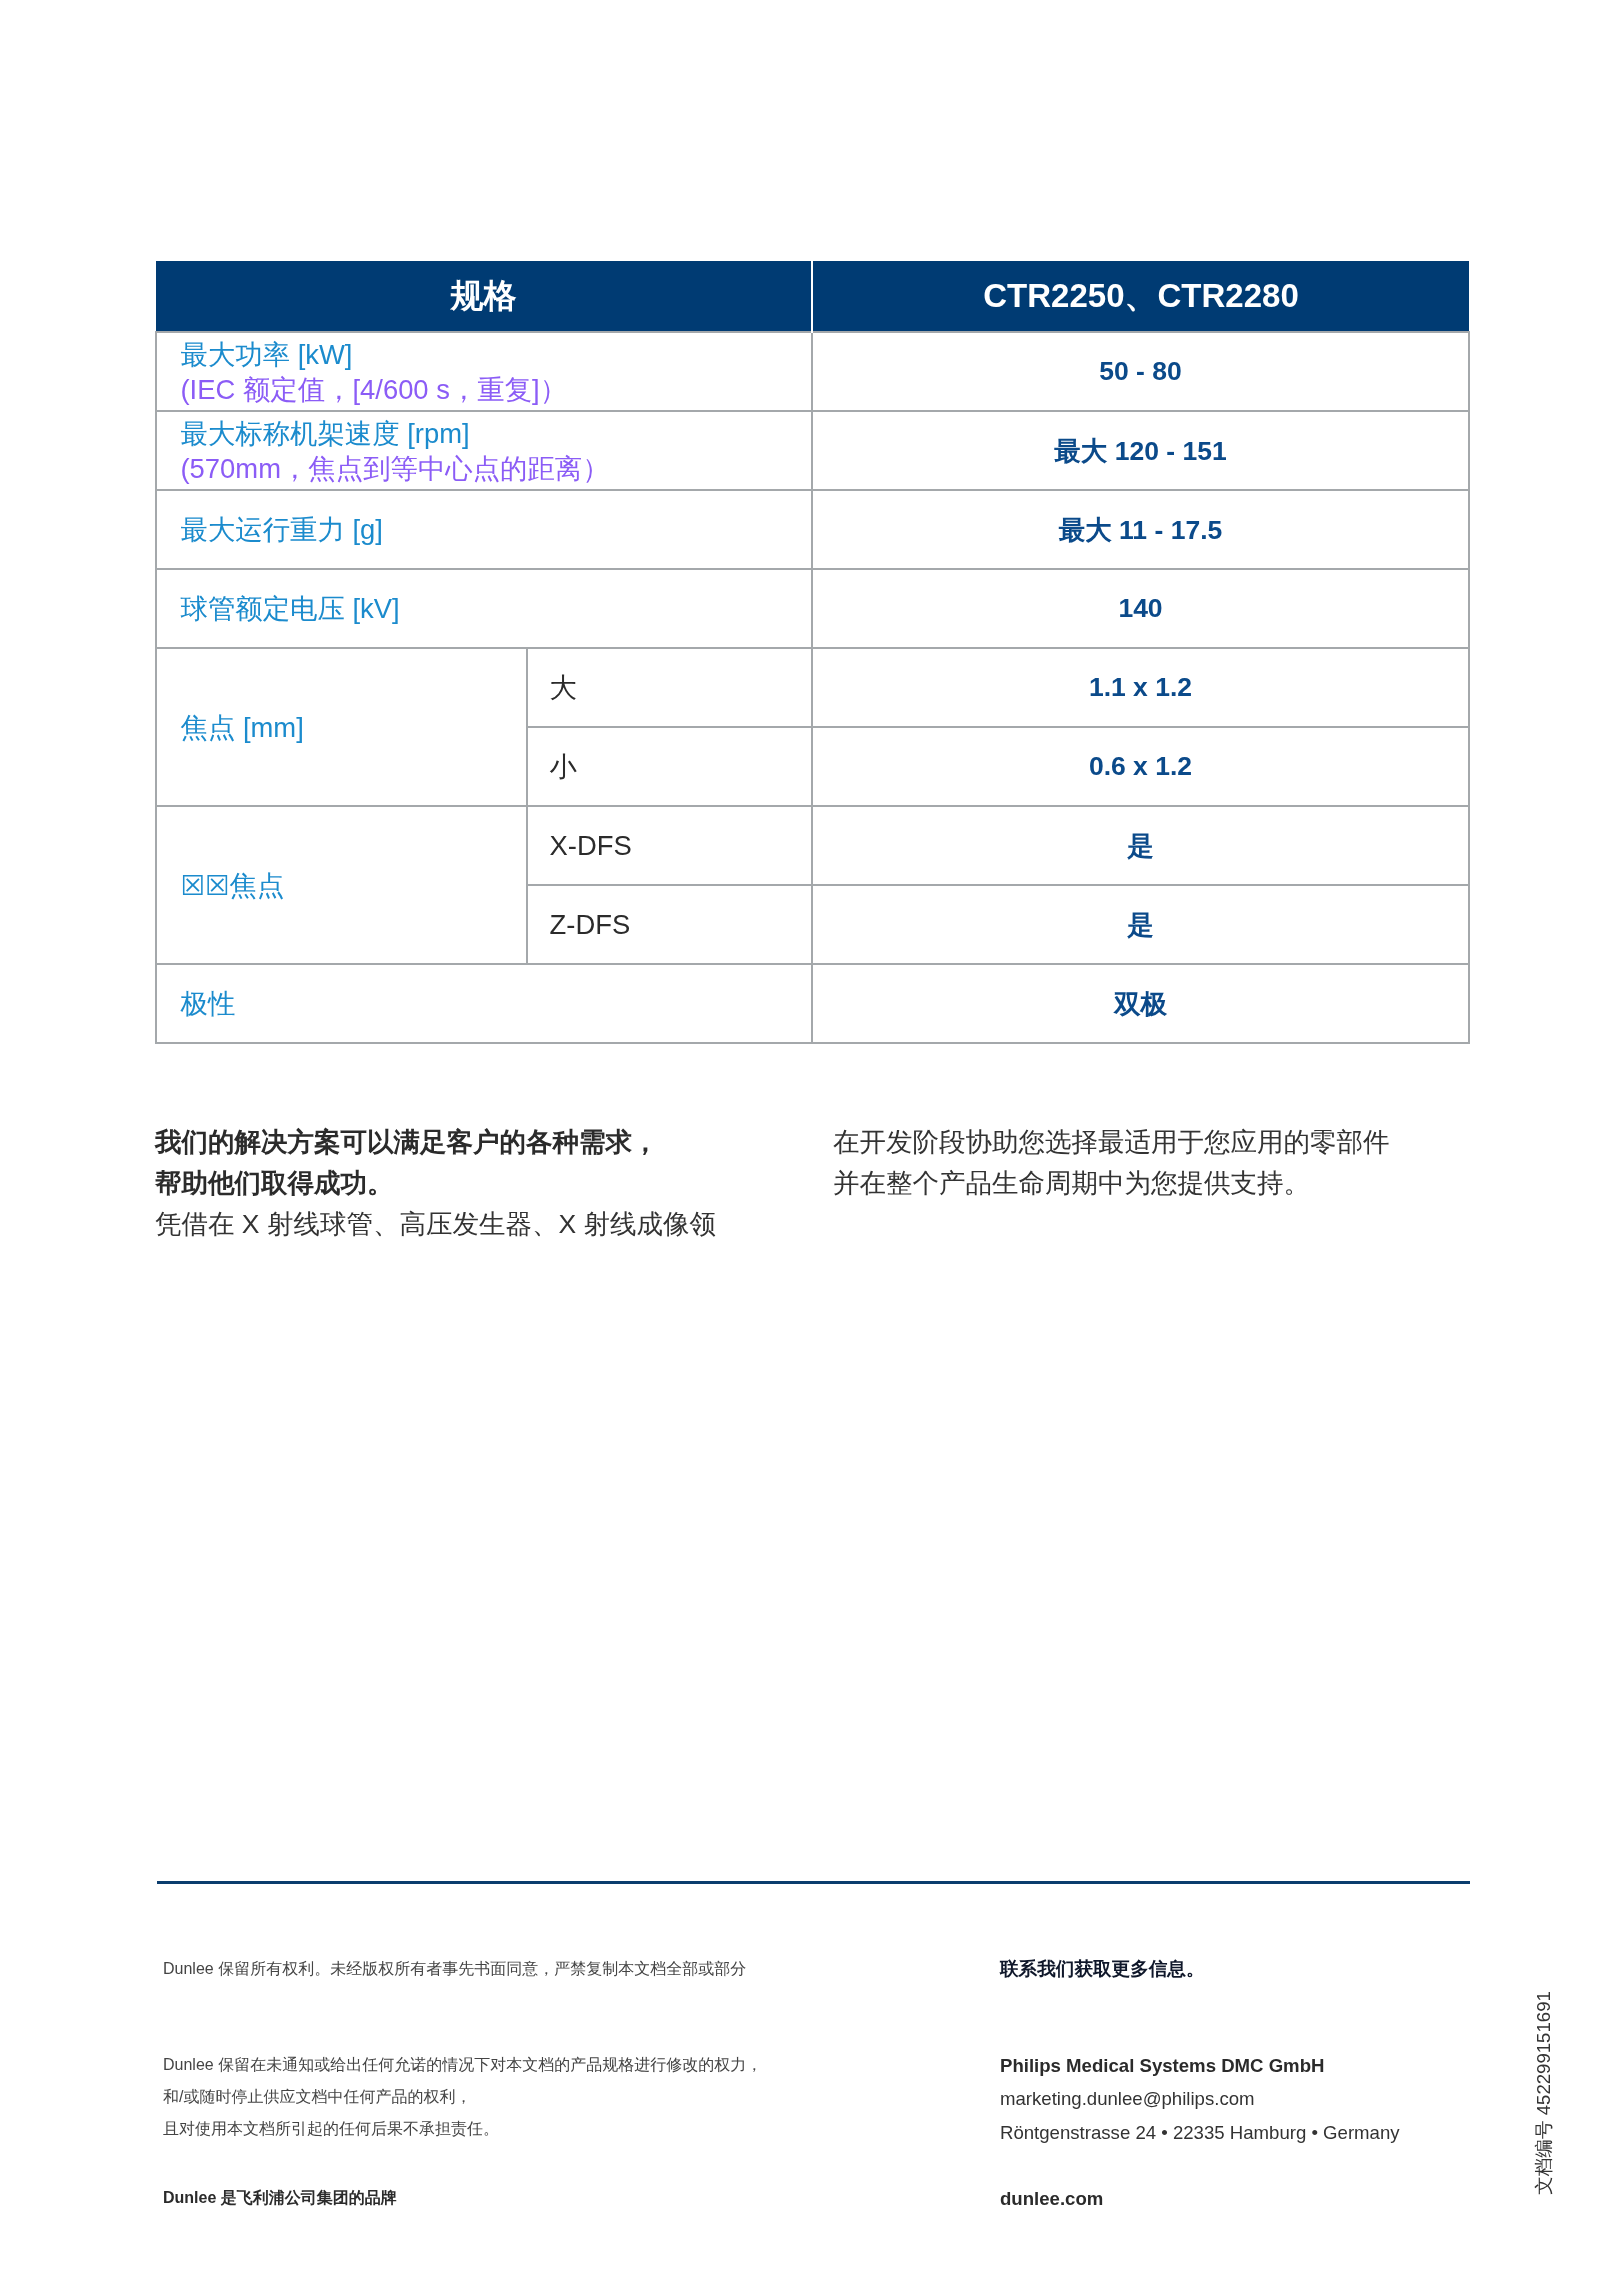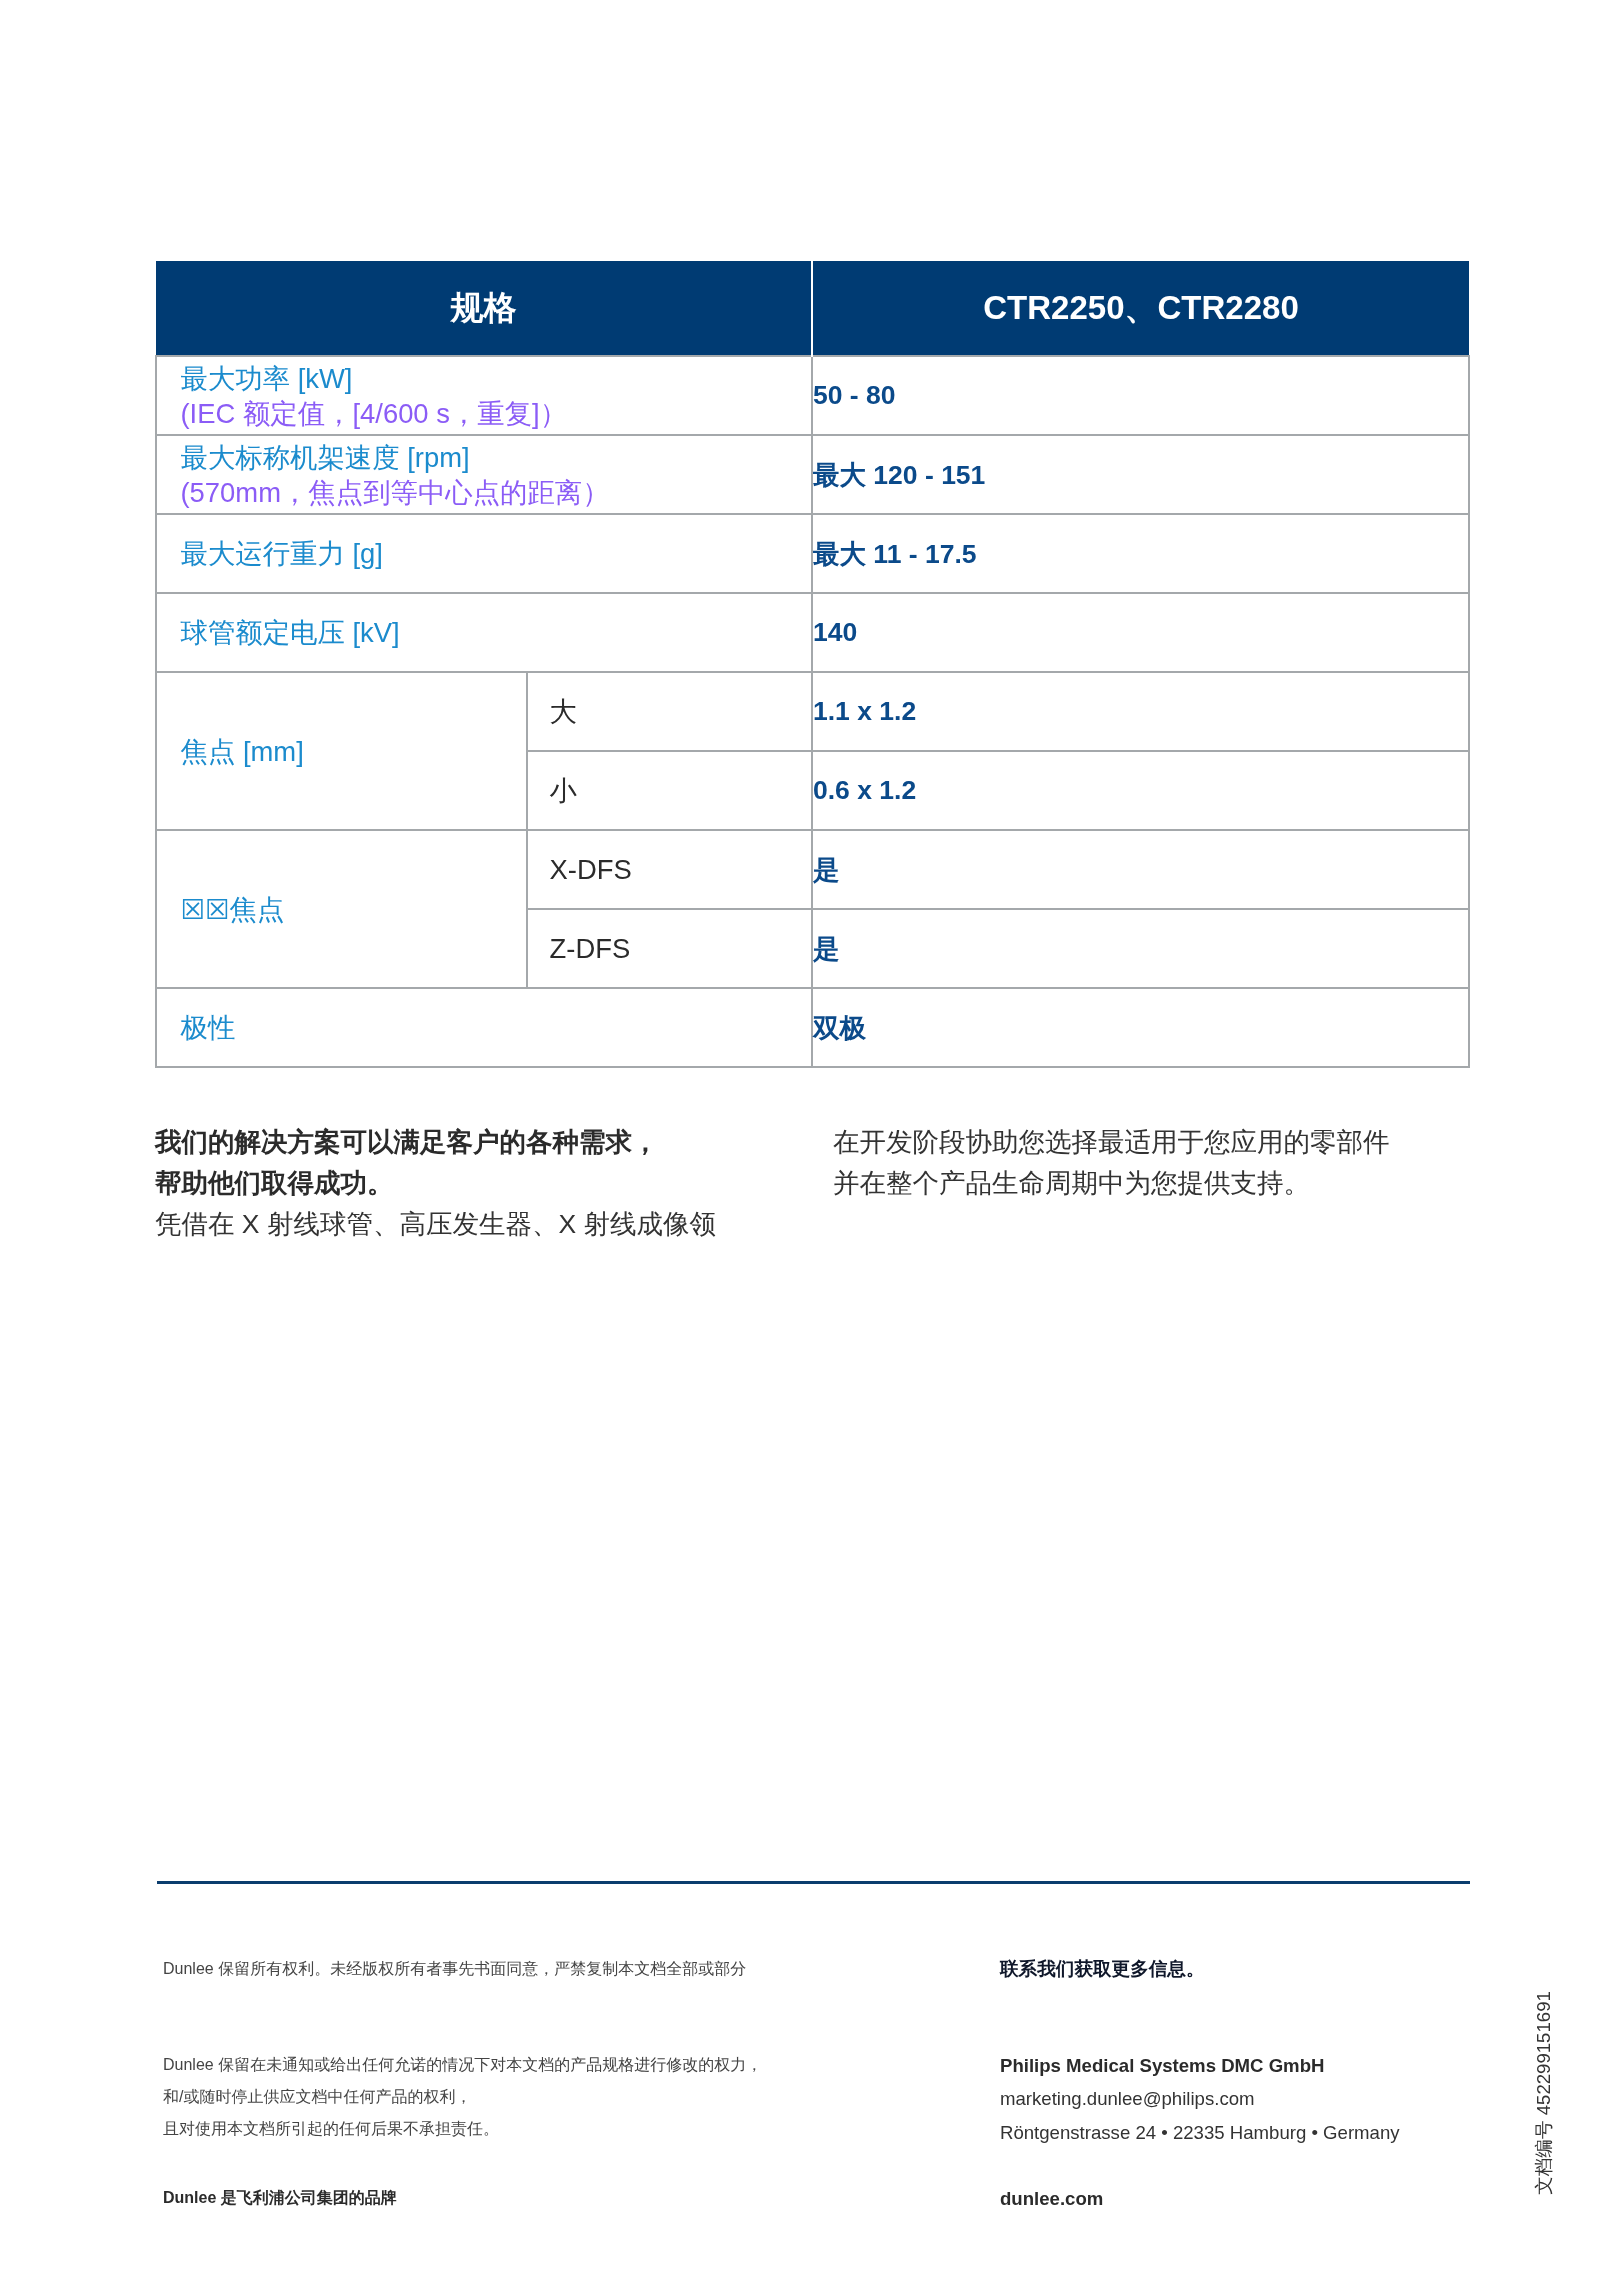--- a/index.html
+++ b/index.html
@@ -7,33 +7,33 @@
     width: 1621px; height: 2293px; position: relative; background: #ffffff;
     font-family: "Liberation Sans", "DejaVu Sans", sans-serif; color: #333333;
     overflow: hidden;
   }
   .spec-table {
     position: absolute; left: 155px; top: 261px; width: 1313px;
     border-collapse: collapse; table-layout: fixed;
   }
   .spec-table th {
     background: #003b73; color: #ffffff; font-weight: bold; font-size: 33px;
-    height: 70px; padding: 12px; text-align: center;
+    height: 70px; padding: 0; text-align: center;
     border-right: 2.9px solid #ffffff;
   }
   .spec-table th:last-child { border-right: none; }
   .spec-table td {
     border: 2px solid #a4a8ab; height: 77px; padding: 0 0 0 23.5px;
     font-size: 27.4px; vertical-align: middle;
   }
   .spec-table td.label { color: #1b8bcd; line-height: 35px; }
   .spec-table td.label .sub { color: #8b5cf6; }
   .spec-table td.sublabel { color: #2b2b2b; padding-left: 21.6px; }
   .spec-table td.value {
-    color: #0b4a8a; font-weight: bold; padding: 0;
+    color: #0b4a8a; font-weight: bold; text-align: center; padding: 0;
     font-size: 26.5px;
   }
   .intro {
     position: absolute; font-size: 26.5px; line-height: 41px; color: #333333;
   }
   .intro .strong { font-weight: bold; color: #2b2b2b; }
   .intro-left { left: 155px; top: 1122px; width: 608px; }
   .intro-right { left: 833px; top: 1122px; width: 608px; }
   .footer-rule {
     position: absolute; left: 157px; top: 1881px; width: 1313px; height: 2.9px;

